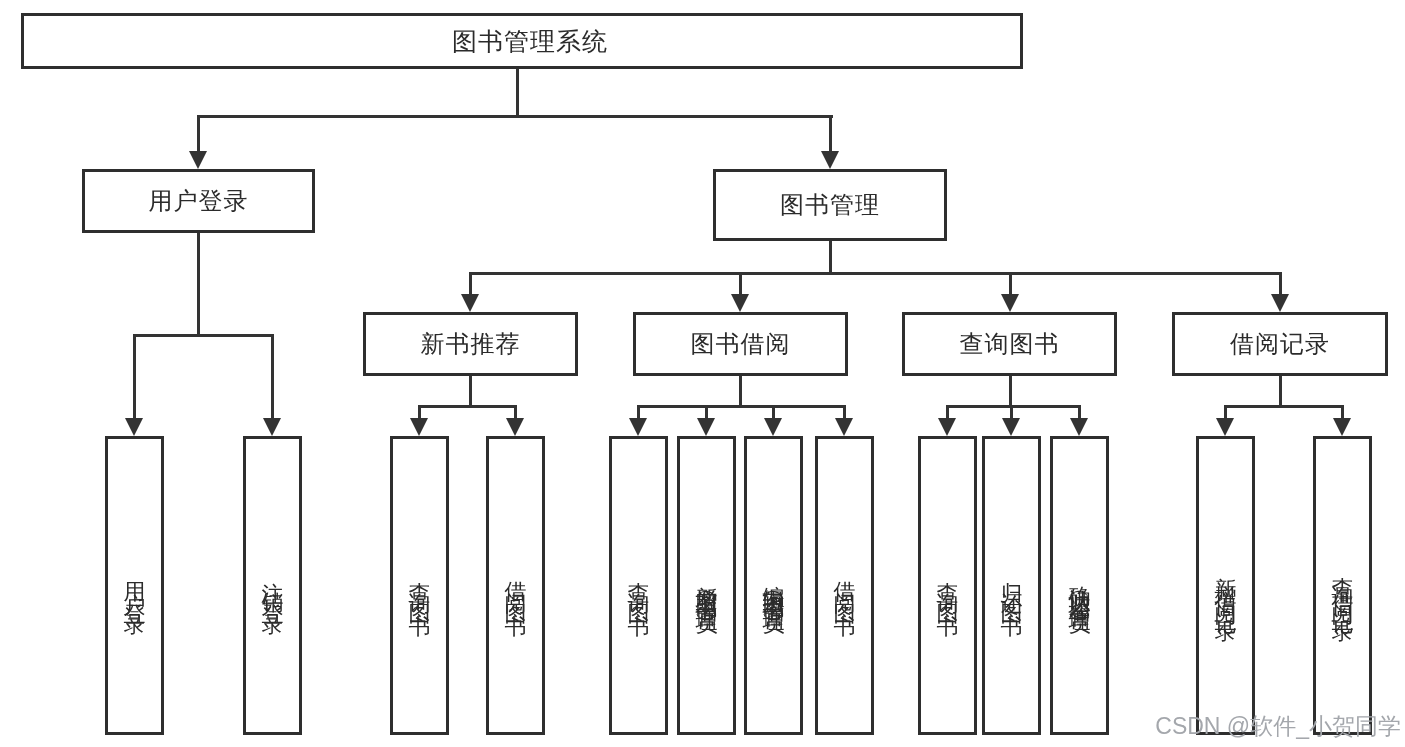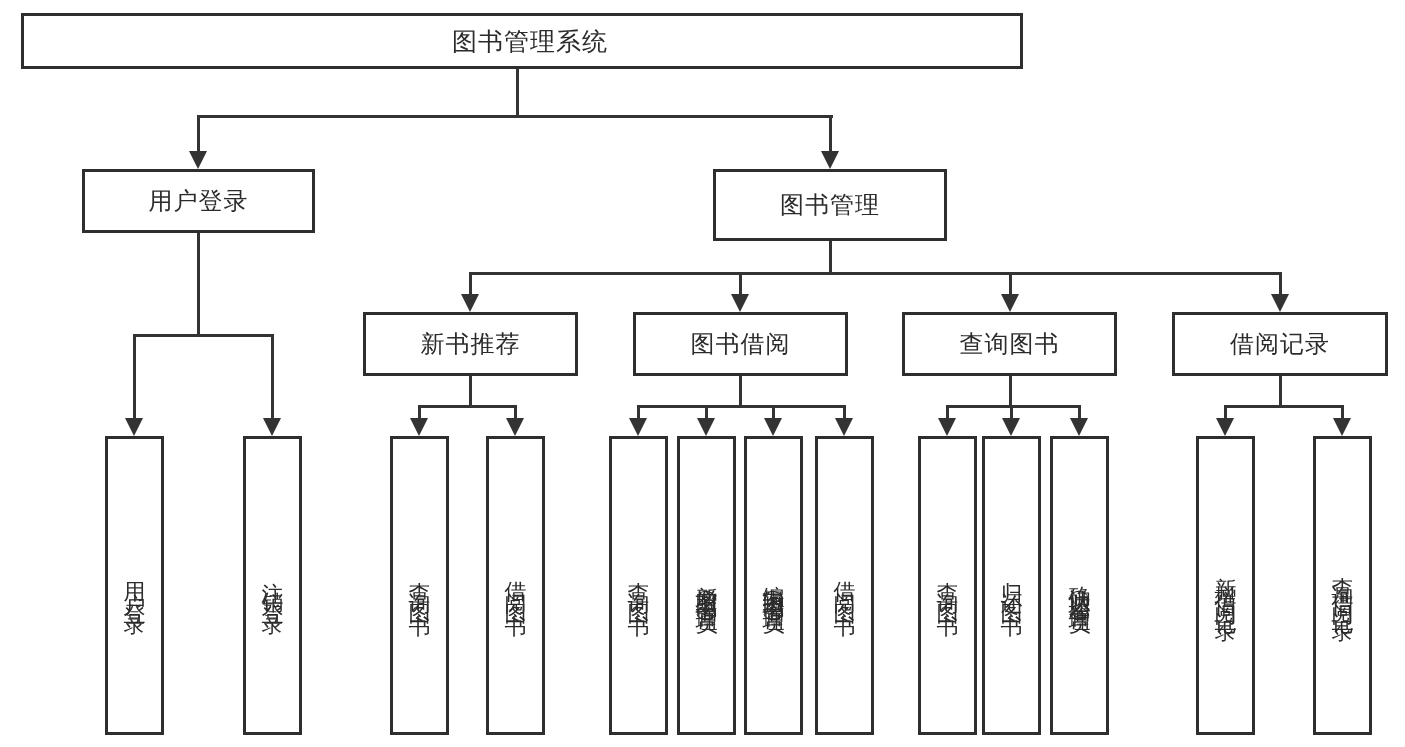--- a/index.html
+++ b/index.html
@@ -211,14 +211,15 @@
   <div class="leaf ls-4" style="left:1050px;">
     <span class="vlbl">确认归还（管理员）</span>
   </div>
   <div class="leaf ls-9" style="left:1196px;">
     <span class="vlbl">新增借阅记录</span>
   </div>
   <div class="leaf ls-9" style="left:1313px;">
     <span class="vlbl">查询借阅记录</span>
   </div>
 
+  <div class="watermark">CSDN @软件_小贺同学</div>
 
 </div>
 
 </body></html>

